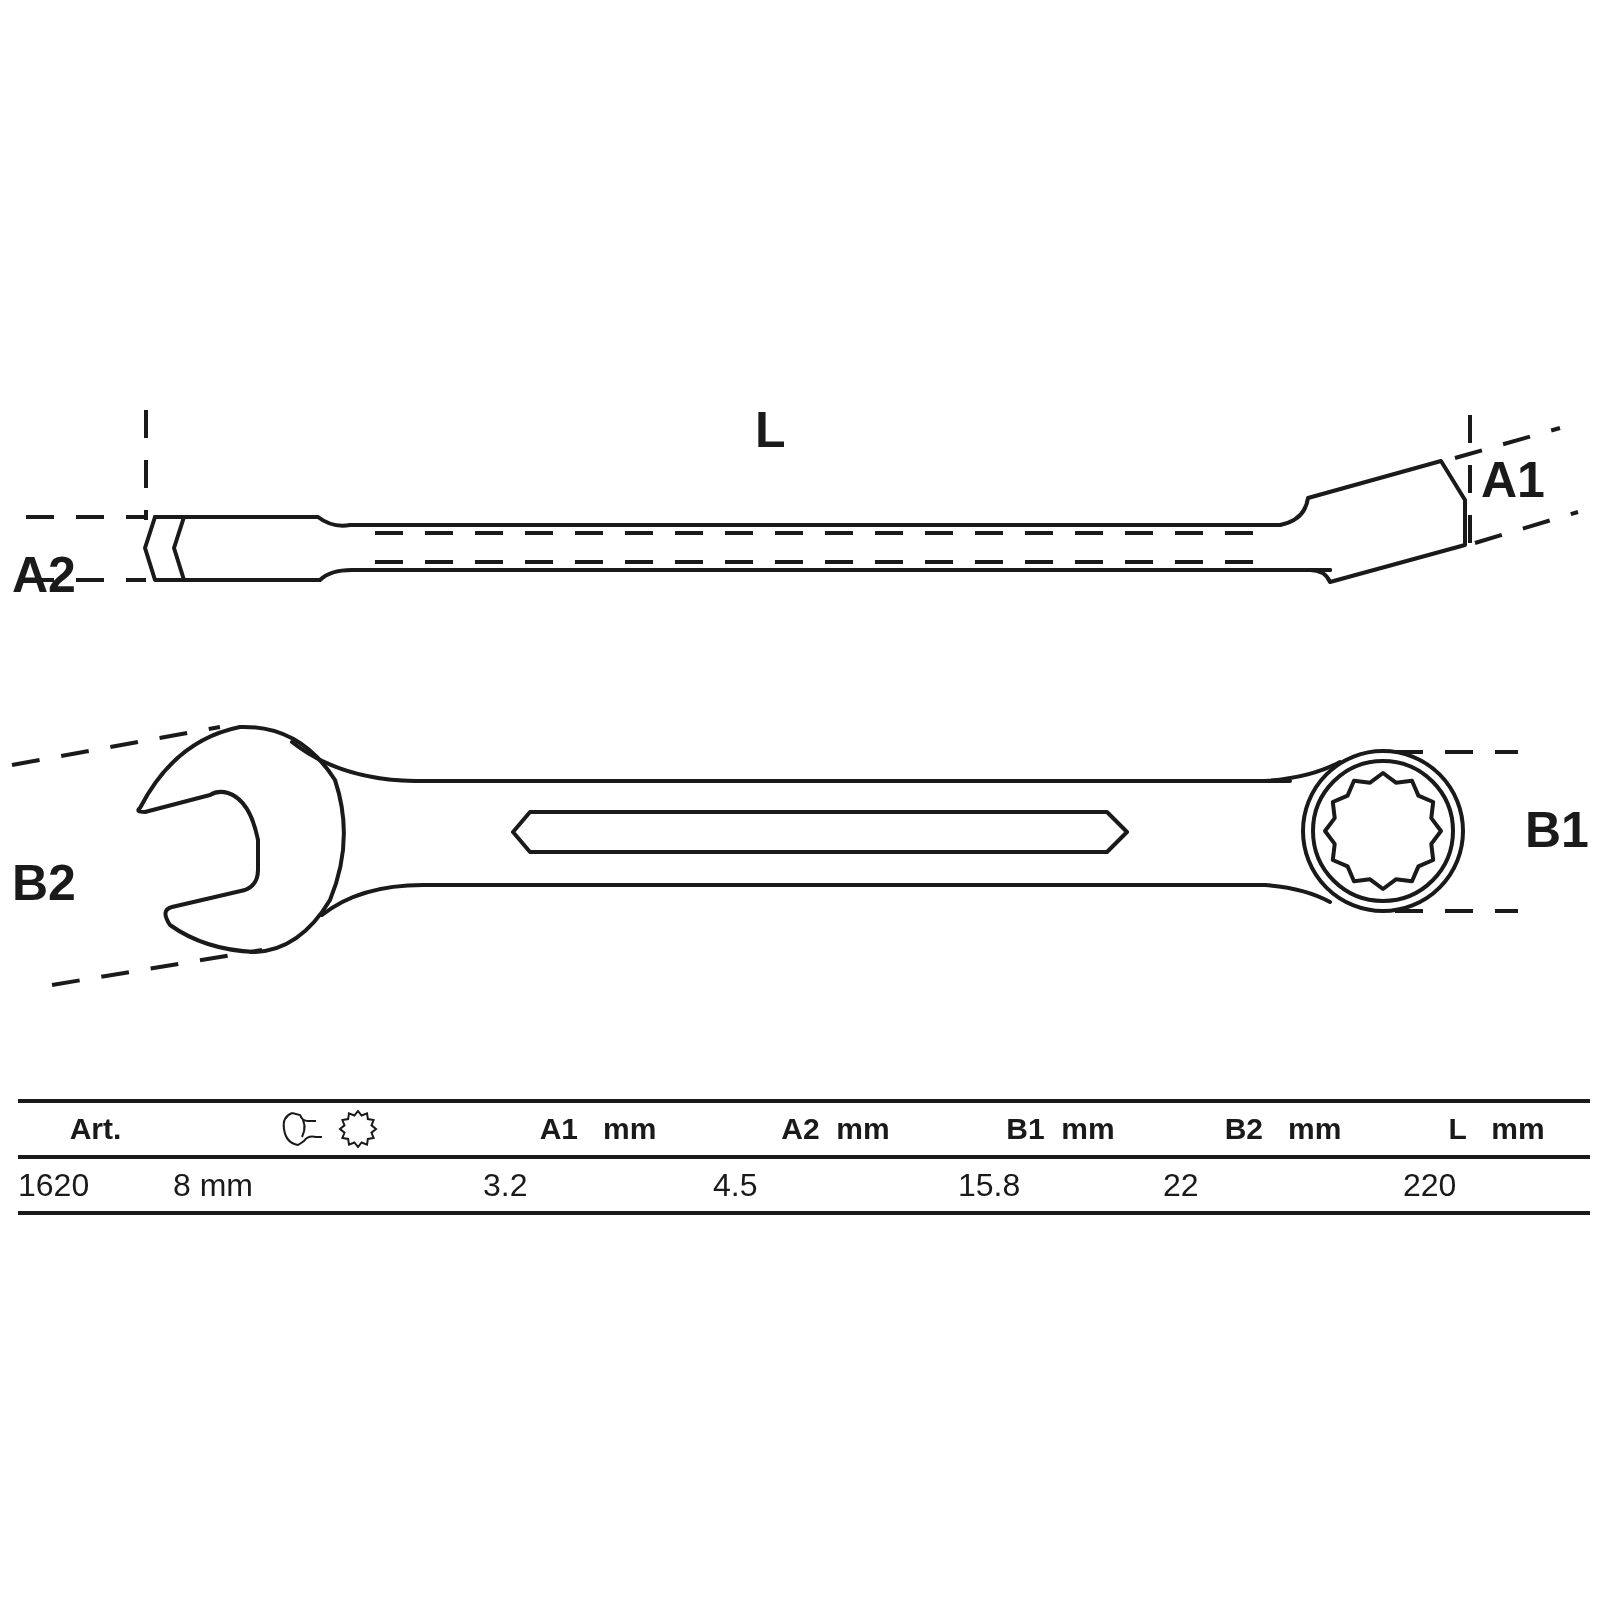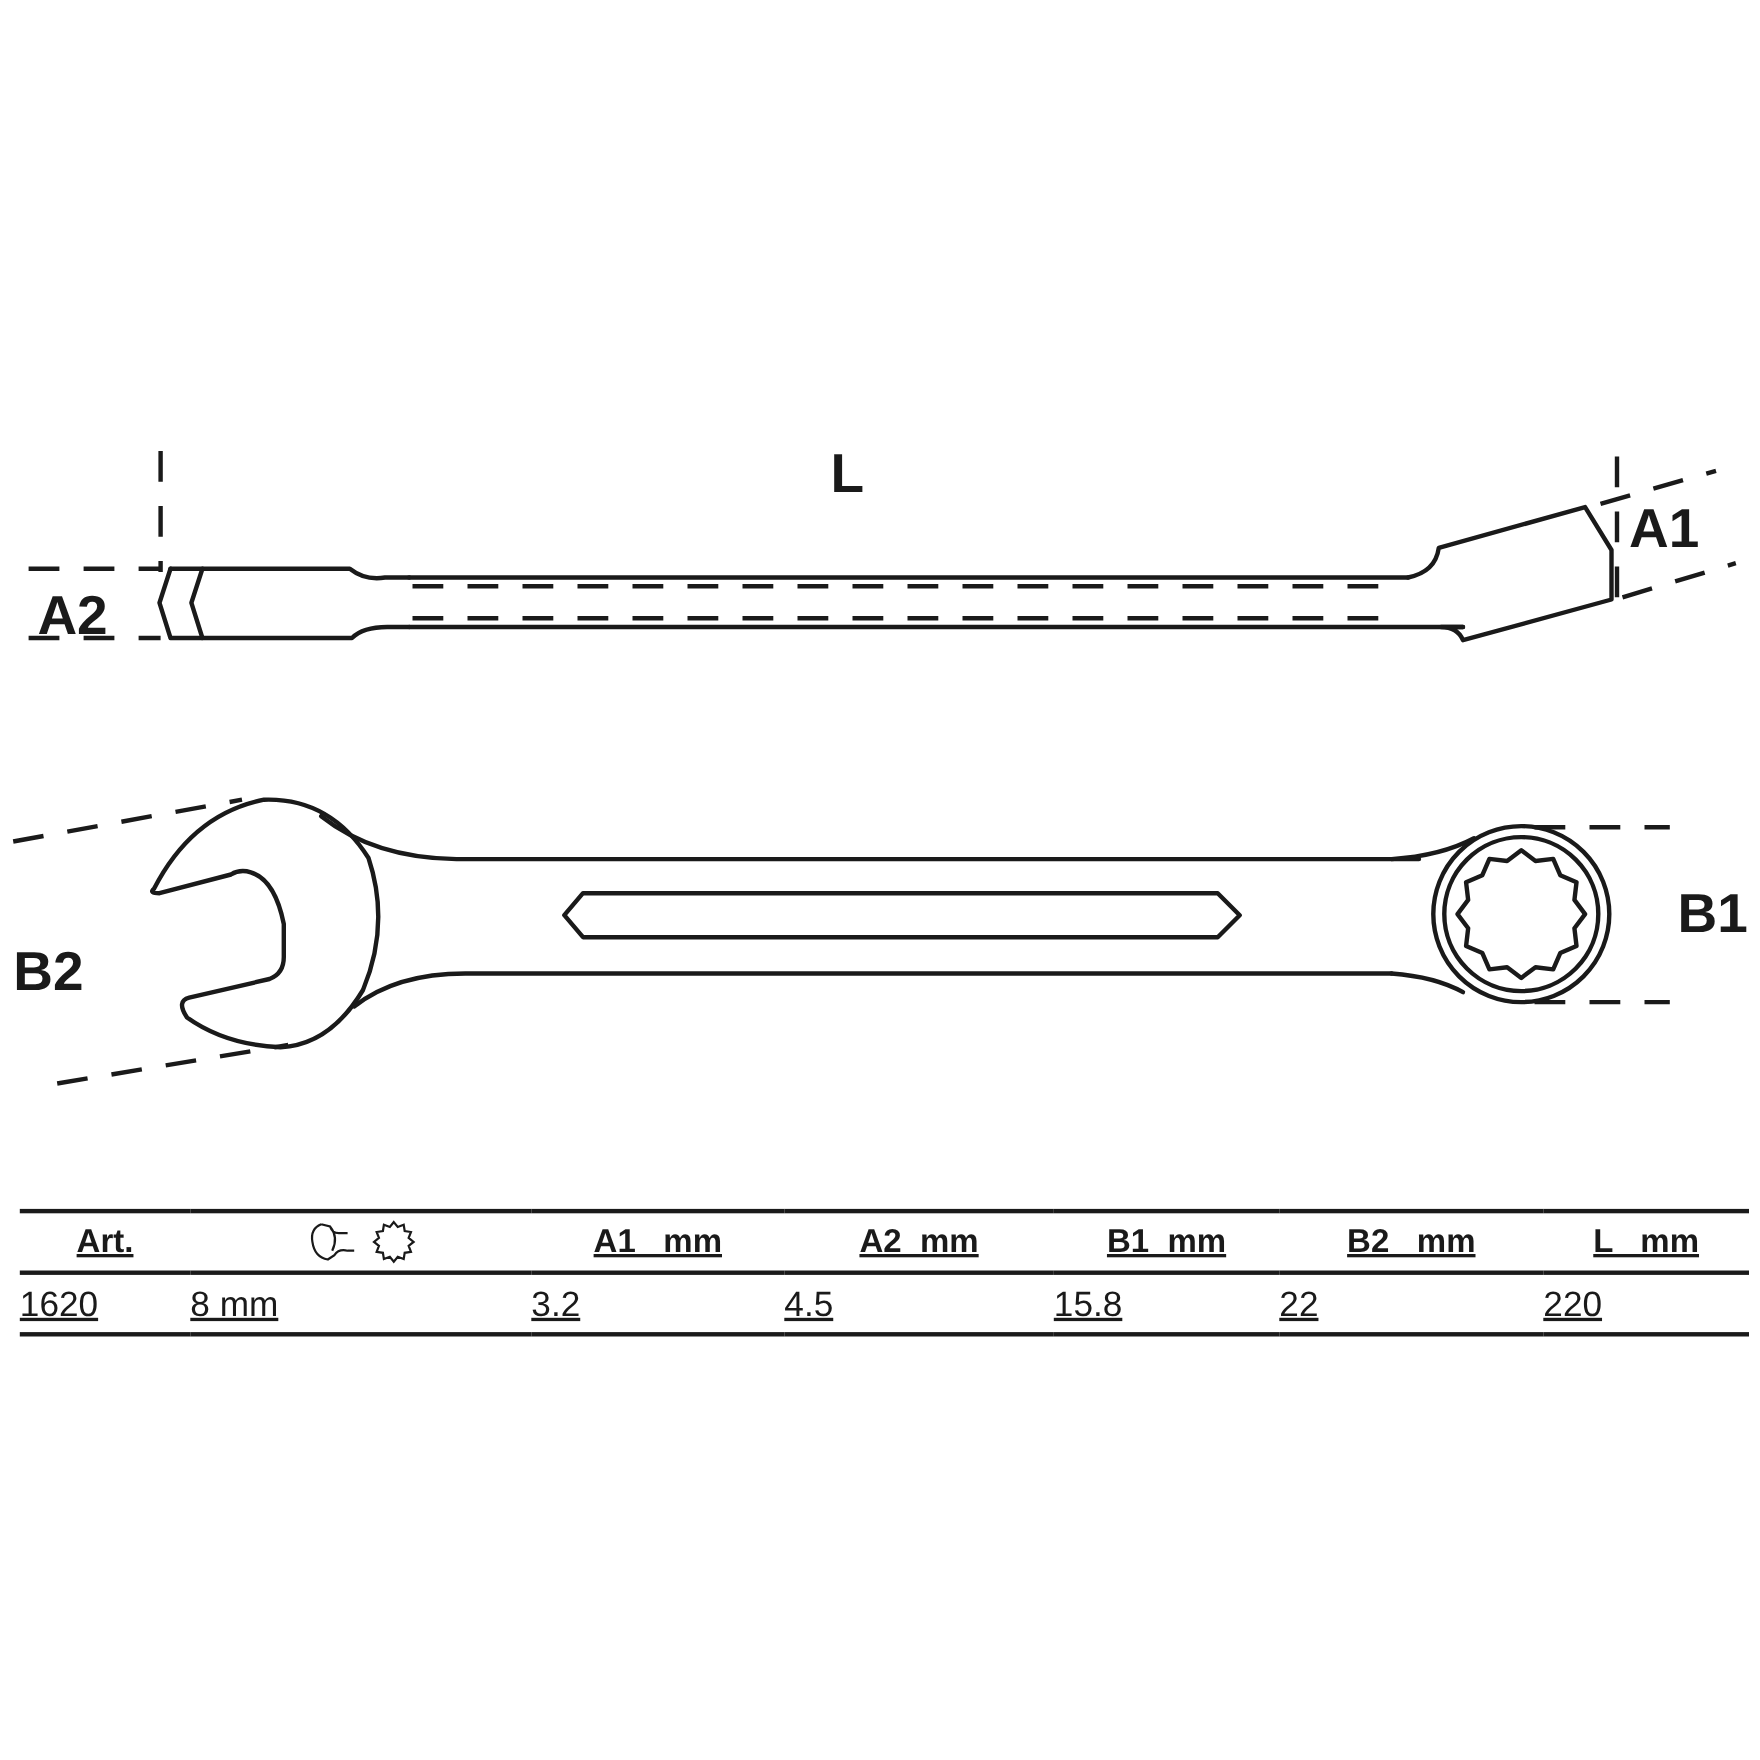--- a/index.html
+++ b/index.html
@@ -3,21 +3,21 @@
 <meta charset="utf-8">
 <style>
   html, body { margin: 0; padding: 0; background: #ffffff; }
   body { width: 1600px; height: 1600px; position: relative; overflow: hidden;
          font-family: "Liberation Sans", "DejaVu Sans", sans-serif; color: #1a1a1a; }
   #drawing { position: absolute; left: 0; top: 0; width: 1600px; height: 1600px; }
   .ln { fill: none; stroke: #1a1a1a; stroke-width: 4; stroke-linejoin: round; stroke-linecap: round; }
   .dash { fill: none; stroke: #1a1a1a; stroke-width: 4; stroke-dasharray: 28 22; }
   .lbl { position: absolute; font-weight: bold; font-size: 50px; line-height: 1; color: #1a1a1a; }
   #spec-table { position: absolute; left: 18px; top: 1099px; width: 1572px; border-collapse: collapse; table-layout: fixed; }
-  #spec-table th, #spec-table td { padding: 0; text-decoration: underline; }
+  #spec-table th, #spec-table td { padding: 0; }
   #spec-table thead tr { border-top: 4px solid #1a1a1a; border-bottom: 4px solid #1a1a1a; }
   #spec-table tbody tr { border-bottom: 4px solid #1a1a1a; }
   #spec-table th { height: 52px; font-weight: bold; font-size: 30px; font-family: "Liberation Sans", sans-serif; }
   #spec-table td { height: 52px; font-size: 32px; font-family: "Liberation Sans", sans-serif; }
   .hdr-icon { display: inline-block; vertical-align: middle; }
 </style>
 </head>
 <body>
 
 <svg id="drawing" viewBox="0 0 1600 1600" xmlns="http://www.w3.org/2000/svg">
@@ -65,21 +65,21 @@
 
     <circle class="ln" cx="1383" cy="831" r="80"></circle>
     <circle class="ln" cx="1383" cy="831" r="70"></circle>
 
     <path class="ln" id="starpath" d="M1383.0 773.0 L1395.9 782.7 L1412.0 780.8 L1418.4 795.6 L1433.2 802.0 L1431.3 818.1 L1441.0 831.0 L1431.3 843.9 L1433.2 860.0 L1418.4 866.4 L1412.0 881.2 L1395.9 879.3 L1383.0 889.0 L1370.1 879.3 L1354.0 881.2 L1347.6 866.4 L1332.8 860.0 L1334.7 843.9 L1325.0 831.0 L1334.7 818.1 L1332.8 802.0 L1347.6 795.6 L1354.0 780.8 L1370.1 782.7 Z"></path>
   </g>
 </svg>
 
 <div class="lbl" style="left:755px;top:405px;">L</div>
 <div class="lbl" style="left:1481px;top:455px;">A1</div>
-<div class="lbl" style="left:12px;top:534px;margin-left:22px;">A2</div>
+<div class="lbl" style="left:12px;top:550px;">A2</div>
 <div class="lbl" style="left:1525px;top:805px;">B1</div>
 <div class="lbl" style="left:12px;top:858px;">B2</div>
 
 <table id="spec-table">
   <colgroup>
     <col style="width:155px">
       <col style="width:310px">
       <col style="width:230px">
       <col style="width:245px">
       <col style="width:205px">

